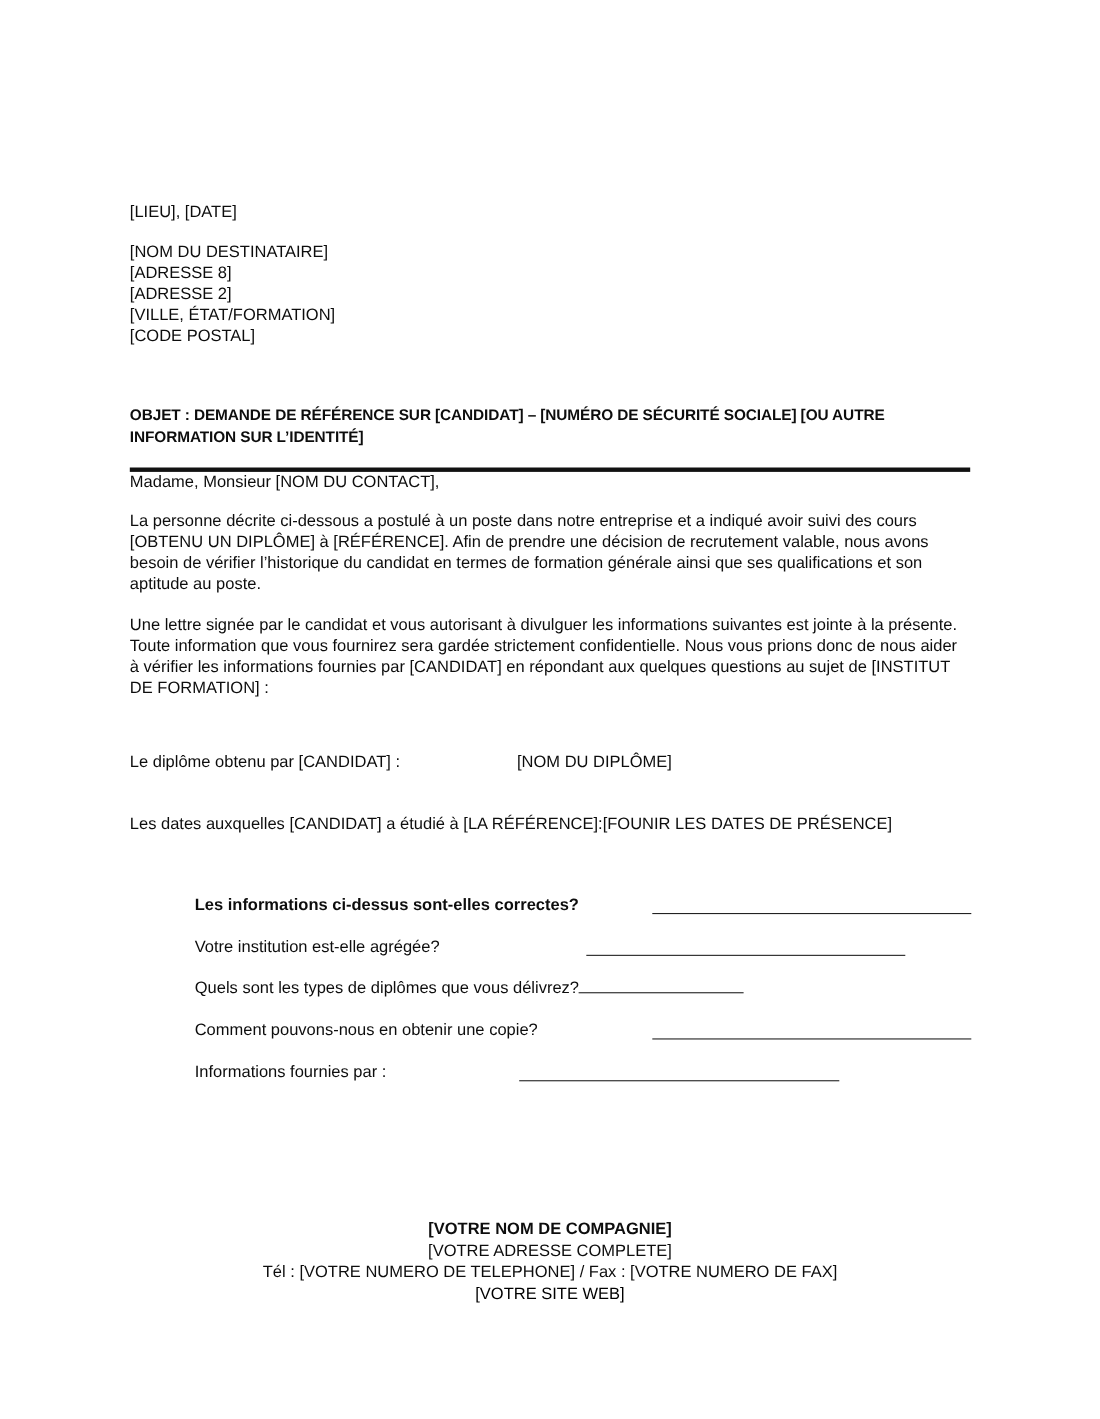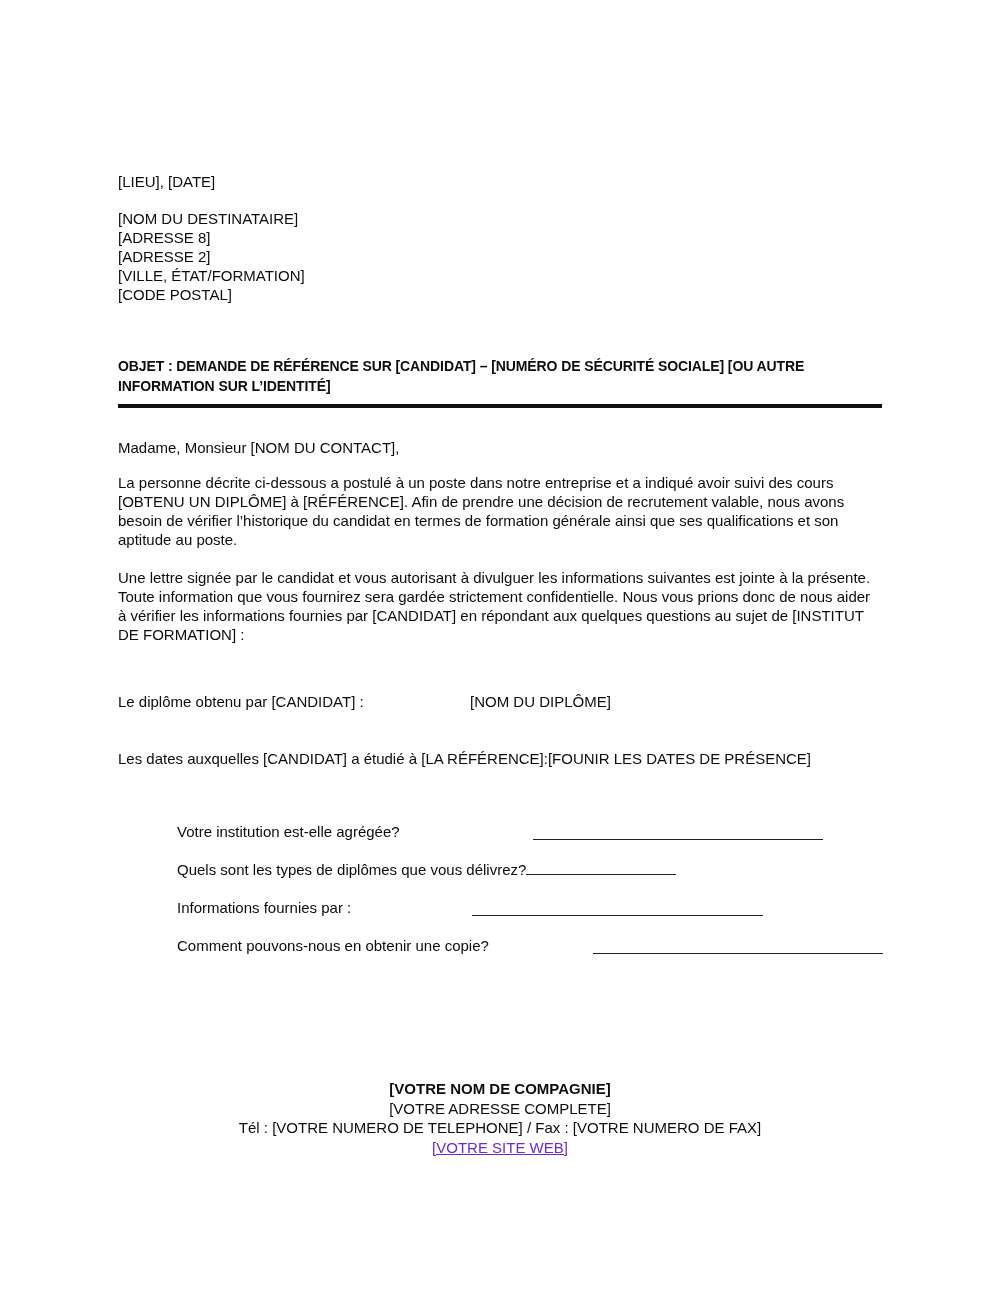--- a/index.html
+++ b/index.html
@@ -12,37 +12,37 @@
   .page {
     position: relative;
     width: 1000px;
     height: 1290px;
     background: #ffffff;
     overflow: hidden;
   }
   .content {
     position: absolute;
     left: 118px;
-    top: 4px;
+    top: 15px;
     width: 764px;
     font-size: 15px;
     line-height: 19px;
   }
   .dateline { margin-top: 168px; }
   .recipient-block { margin-top: 18px; }
   .subject {
     margin-top: 52px;
     font-weight: bold;
     font-size: 14px;
     line-height: 20px;
     letter-spacing: -0.1px;
-    padding-bottom: 8px;
+    padding-bottom: 18px;
     border-bottom: 4px solid #111;
   }
-  .salutation { margin-top: 30px; }
+  .salutation { }
   .para1 { margin-top: 16px; }
   .para2 { margin-top: 19px; }
   .field-row { position: relative; margin-top: 48px; height: 19px; }
   .field-value { position: absolute; left: 352px; top: 0; white-space: nowrap; }
   .dates-line { margin-top: 38px; white-space: nowrap; }
   .questions { margin-top: 54px; }
   .qrow { position: relative; height: 19px; margin-bottom: 19px; }
   .qrow:last-child { margin-bottom: 0; }
   .qlabel { display: inline-block; margin-left: 59px; white-space: nowrap; }
   .qlabel.bold { font-weight: bold; }
@@ -57,21 +57,21 @@
     width: 150px;
     border-bottom: 1.5px solid #222;
     height: 12px;
   }
   .footer {
     margin-top: 124px;
     text-align: center;
     line-height: 19.5px;
   }
   .footer-company { font-weight: bold; }
-  .footer-link { color: #6d28d9; text-decoration: underline; cursor: pointer; }
+  .footer-link { color: #000000; cursor: pointer; }
 </style>
 </head>
 <body>
 
 <div class="page">
   <div class="content">
 
     <div class="dateline">[LIEU], [DATE]</div>
 
     <div class="recipient-block">
@@ -91,39 +91,43 @@
 
     <div class="field-row">
       <span>Le diplôme obtenu par [CANDIDAT] :</span>
       <span class="field-value">[NOM DU DIPLÔME]</span>
     </div>
 
     <div class="dates-line">Les dates auxquelles [CANDIDAT] a étudié à [LA RÉFÉRENCE]:[FOUNIR LES DATES DE PRÉSENCE]</div>
 
     <div class="questions">
 
+      <div class="qrow">
+        <span class="qlabel bold">Les informations ci-dessus sont-elles correctes?</span>
+        <span class="blank-line" style="left:475px; width:290px;"></span>
+      </div>
 
 
       <div class="qrow">
         <span class="qlabel">Votre institution est-elle agrégée?</span>
         <span class="blank-line" style="left:415px; width:290px;"></span>
       </div>
 
       <div class="qrow">
         <span class="qlabel">Quels sont les types de diplômes que vous délivrez?</span><span class="blank-inline"></span>
       </div>
 
       <div class="qrow">
-        <span class="qlabel">Informations fournies par :</span>
-        <span class="blank-line" style="left:354px; width:291px;"></span>
+        <span class="qlabel">Comment pouvons-nous en obtenir une copie?</span>
+        <span class="blank-line" style="left:475px; width:290px;"></span>
       </div>
 
       <div class="qrow">
-        <span class="qlabel">Comment pouvons-nous en obtenir une copie?</span>
-        <span class="blank-line" style="left:475px; width:290px;"></span>
+        <span class="qlabel">Informations fournies par :</span>
+        <span class="blank-line" style="left:354px; width:291px;"></span>
       </div>
 
     </div>
 
     <div class="footer">
       <div class="footer-company">[VOTRE NOM DE COMPAGNIE]</div>
       <div>[VOTRE ADRESSE COMPLETE]</div>
       <div>Tél : [VOTRE NUMERO DE TELEPHONE] / Fax : [VOTRE NUMERO DE FAX]</div>
       <div><a class="footer-link">[VOTRE SITE WEB]</a></div>
     </div>

